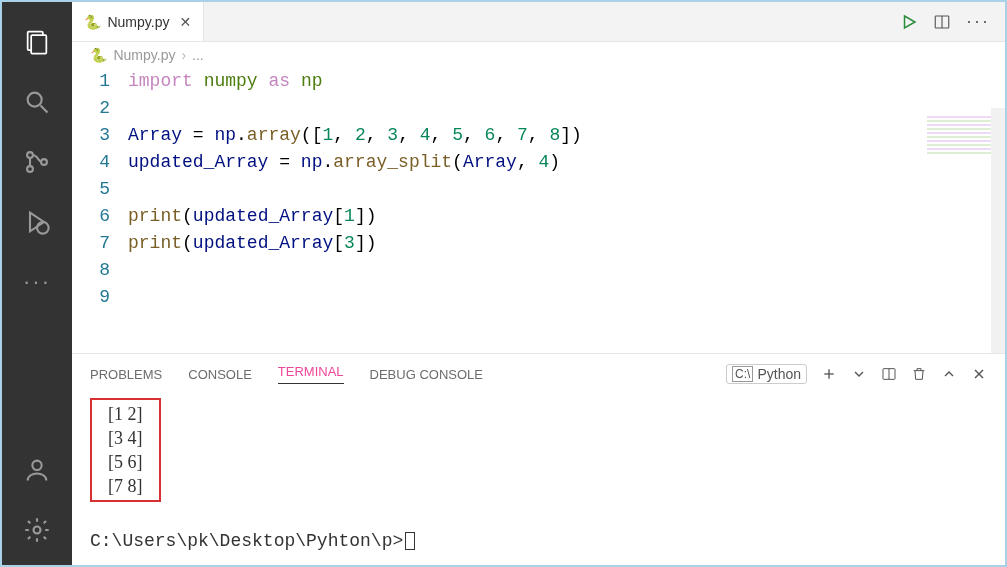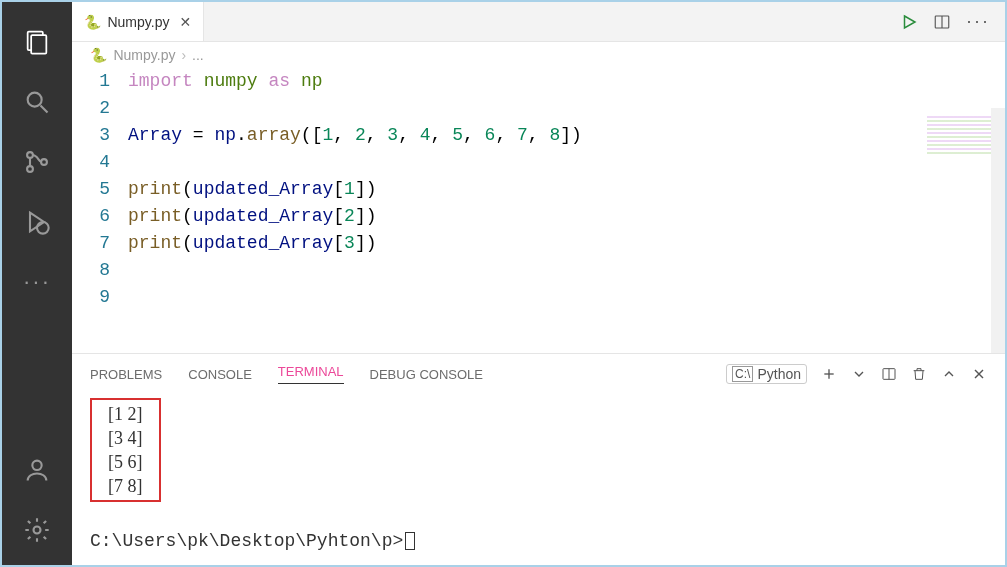--- a/index.html
+++ b/index.html
@@ -275,23 +275,23 @@
         <div>5</div>
         <div>6</div>
         <div>7</div>
         <div>8</div>
         <div>9</div>
       </div>
       <div class="code">
         <div><span class="kw">import</span> <span class="mod">numpy</span> <span class="kw">as</span> <span class="mod">np</span></div>
         <div></div>
         <div><span class="var">Array</span><span> = </span><span class="var">np</span><span>.</span><span class="fn">array</span><span>([</span><span class="num">1</span>, <span class="num">2</span>, <span class="num">3</span>, <span class="num">4</span>, <span class="num">5</span>, <span class="num">6</span>, <span class="num">7</span>, <span class="num">8</span><span>])</span></div>
+        <div><span class="var">updated_Array</span><span> = </span><span class="var">np</span><span>.</span><span class="fn">array_split</span><span>(</span><span class="var">Array</span><span>, </span><span class="num">4</span><span>)</span></div>
         <div></div>
         <div><span class="fn">print</span>(<span class="var">updated_Array</span>[<span class="num">1</span>])</div>
-        <div><span class="fn">print</span>(<span class="var">updated_Array</span>[<span class="num">2</span>])</div>
         <div><span class="fn">print</span>(<span class="var">updated_Array</span>[<span class="num">3</span>])</div>
       </div>
       <div class="minimap"></div>
       <div class="scrollbar-v"></div>
     </div>
 
     <div class="panel">
       <div class="panel-tabs">
         <span class="ptab">PROBLEMS</span>
         <span class="ptab">CONSOLE</span>

